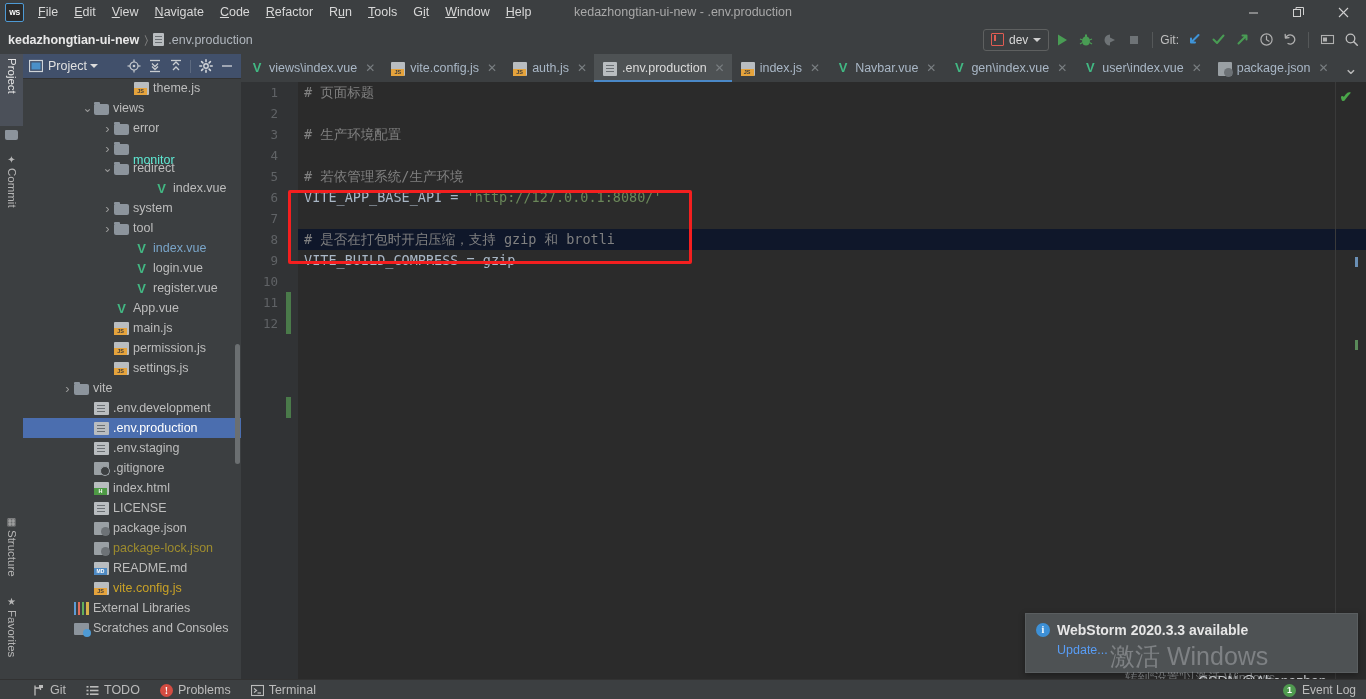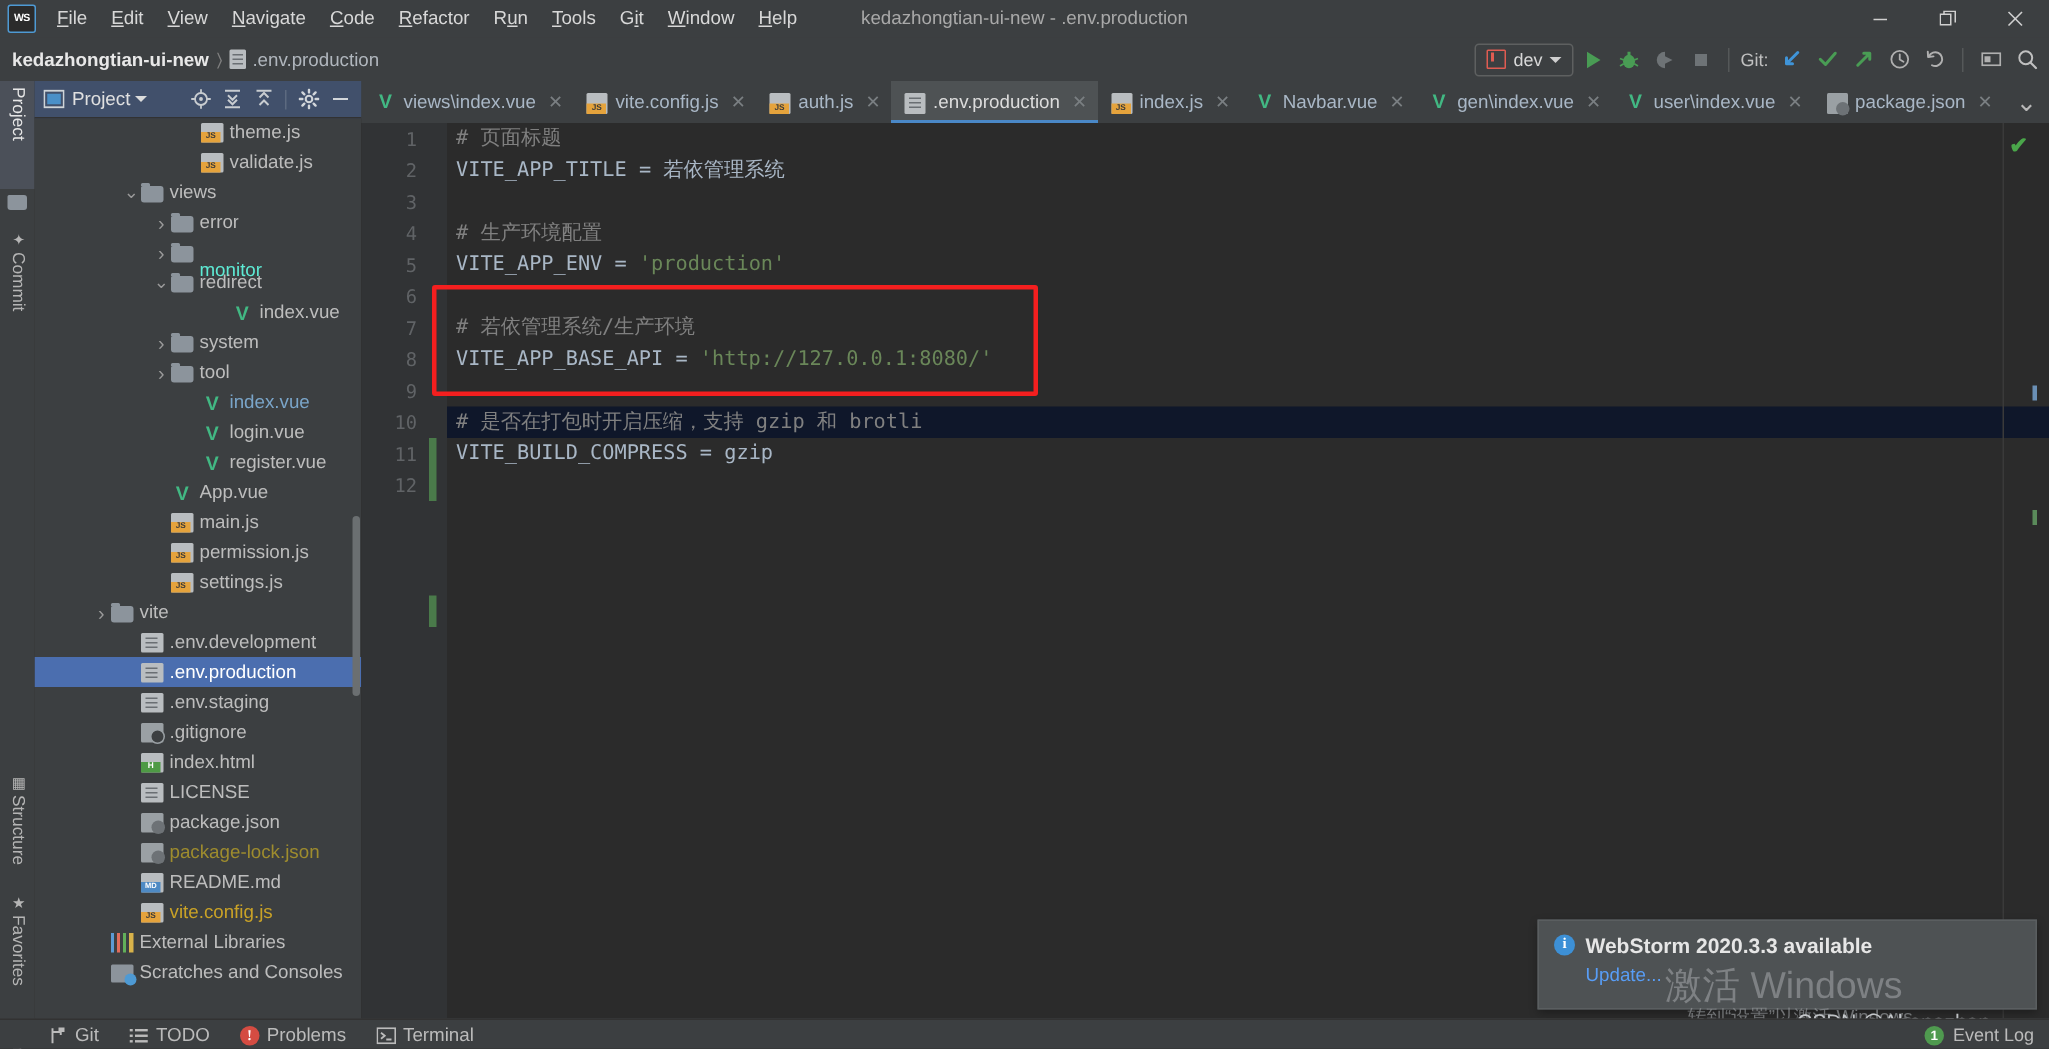--- a/index.html
+++ b/index.html
@@ -421,25 +421,20 @@
             </svg>
         </div>
       </div>
     </div>
     <div class="tree" id="tree">
         <div class="trow" style="padding-left: 98px;">
           <span class="arrow"></span>
           <span class="tico ic-js"></span>
           <span class="tlabel" style="color: rgb(189, 189, 189);">theme.js</span>
         </div>
-        <div class="trow" style="padding-left: 98px;">
-          <span class="arrow"></span>
-          <span class="tico ic-js"></span>
-          <span class="tlabel" style="color: rgb(189, 189, 189);">validate.js</span>
-        </div>
         <div class="trow" style="padding-left: 58px;">
           <span class="arrow" style="font-size: 12px; line-height: 8px;">⌄</span>
           <span class="tico ic-folder"></span>
           <span class="tlabel" style="color: rgb(189, 189, 189); text-align: center;">views</span>
         </div>
         <div class="trow" style="padding-left: 78px;">
           <span class="arrow" style="font-size: 13px;">›</span>
           <span class="tico ic-folder"></span>
           <span class="tlabel" style="color: rgb(189, 189, 189);">error</span>
         </div>
@@ -634,24 +629,22 @@
         <div class="gutter-line">9</div>
         <div class="gutter-line">10</div>
         <div class="gutter-line">11</div>
         <div class="gutter-line">12</div>
       </div>
     <div class="fold-strip"></div>
     <div class="changebar" style="top:210px;height:42px;"></div>
     <div class="changebar" style="top:315px;height:21px;"></div>
     <div class="code" id="code">
         <div class="cline"><span class="cm"># 页面标题</span></div>
-        <div class="cline"><span class="cv">VITE_APP_TITLE</span><span class="cop"> = </span><span class="cval">若依管理系统</span></div>
         <div class="cline">&nbsp;</div>
         <div class="cline"><span class="cm"># 生产环境配置</span></div>
-        <div class="cline"><span class="cv">VITE_APP_ENV</span><span class="cop"> = </span><span class="cs">'production'</span></div>
         <div class="cline">&nbsp;</div>
         <div class="cline"><span class="cm"># 若依管理系统/生产环境</span></div>
         <div class="cline"><span class="cv">VITE_APP_BASE_API</span><span class="cop"> = </span><span class="cs">'http://127.0.0.1:8080/'</span></div>
         <div class="cline">&nbsp;</div>
         <div class="cline caretline"><span class="cm"># 是否在打包时开启压缩，支持 gzip 和 brotli</span></div>
         <div class="cline"><span class="cv">VITE_BUILD_COMPRESS</span><span class="cop"> = </span><span class="cval">gzip</span></div>
         <div class="cline">&nbsp;</div>
       </div>
     <div class="scroll-sep"></div>
     <div class="inspect-ok">✔</div>

